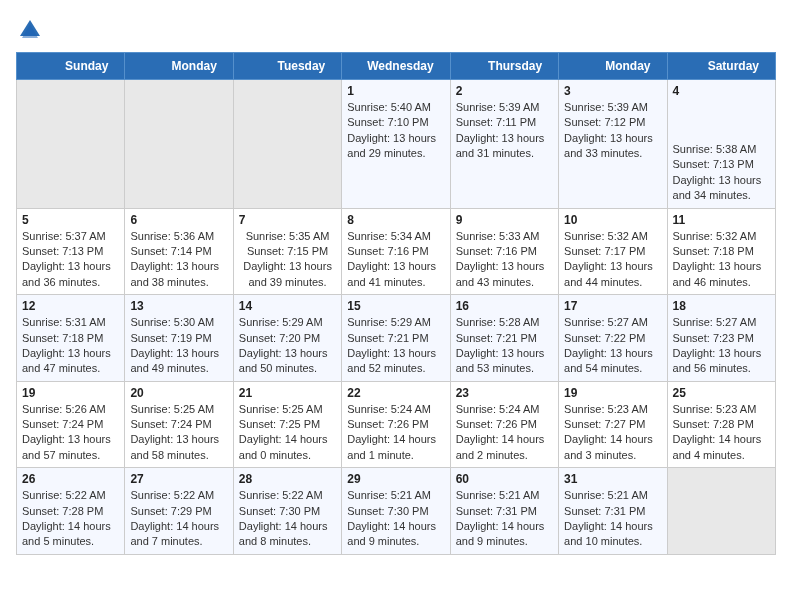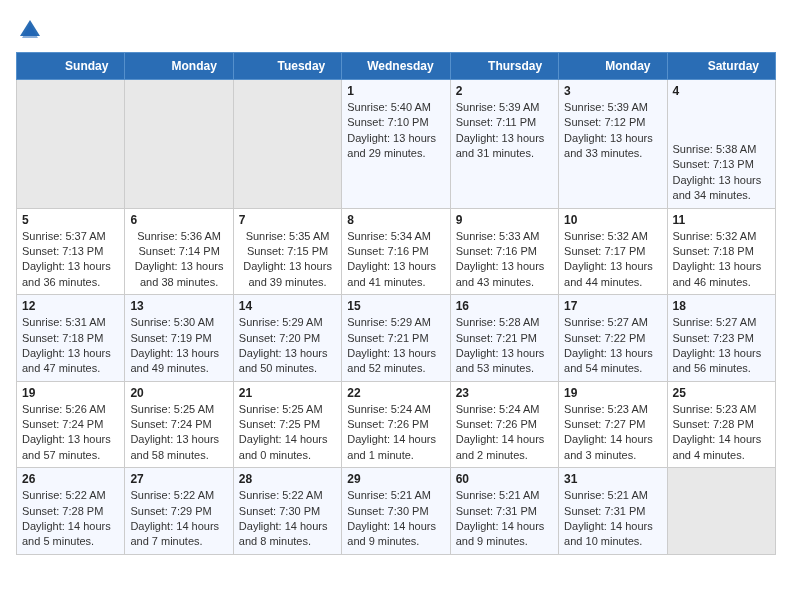--- a/index.html
+++ b/index.html
@@ -167,21 +167,21 @@
       <tr>
         <td>
           <span class="day-number">5</span>
           <div class="day-info" style="white-space: pre-line;">Sunrise: 5:37 AM
 Sunset: 7:13 PM
 Daylight: 13 hours
 and 36 minutes.</div>
         </td>
         <td>
           <span class="day-number">6</span>
-          <div class="day-info" style="white-space: pre-line; text-align: center;">Sunrise: 5:36 AM
+          <div class="day-info" style="white-space: pre-line;">Sunrise: 5:36 AM
 Sunset: 7:14 PM
 Daylight: 13 hours
 and 38 minutes.</div>
         </td>
         <td>
           <span class="day-number">7</span>
           <div class="day-info" style="white-space: pre-line; text-align: center;">Sunrise: 5:35 AM
 Sunset: 7:15 PM
 Daylight: 13 hours
 and 39 minutes.</div>

